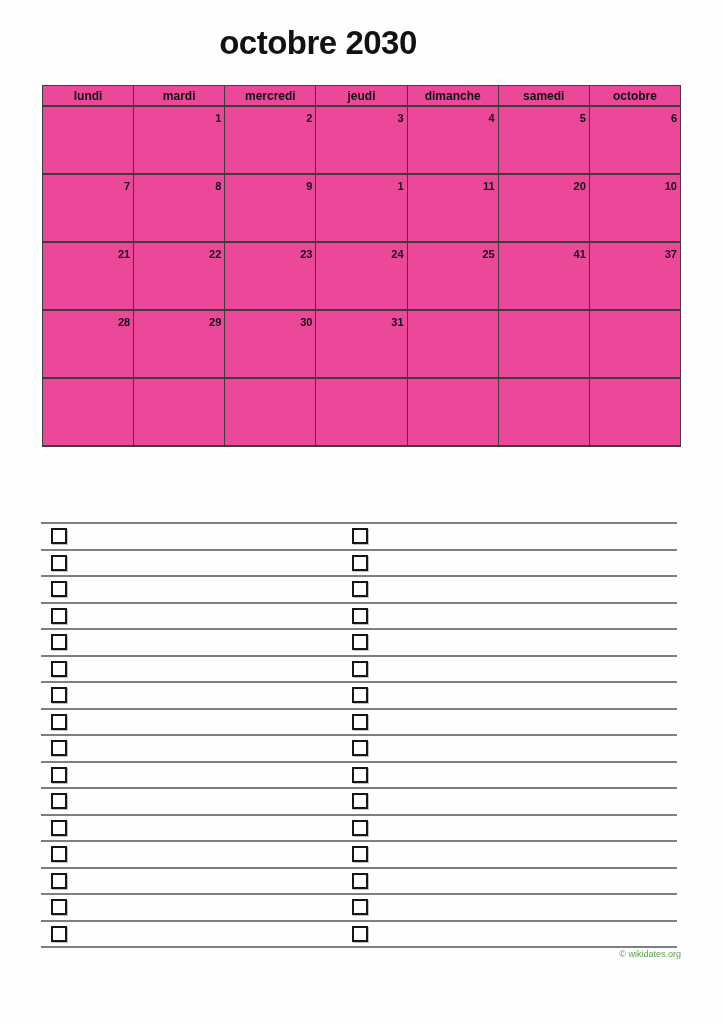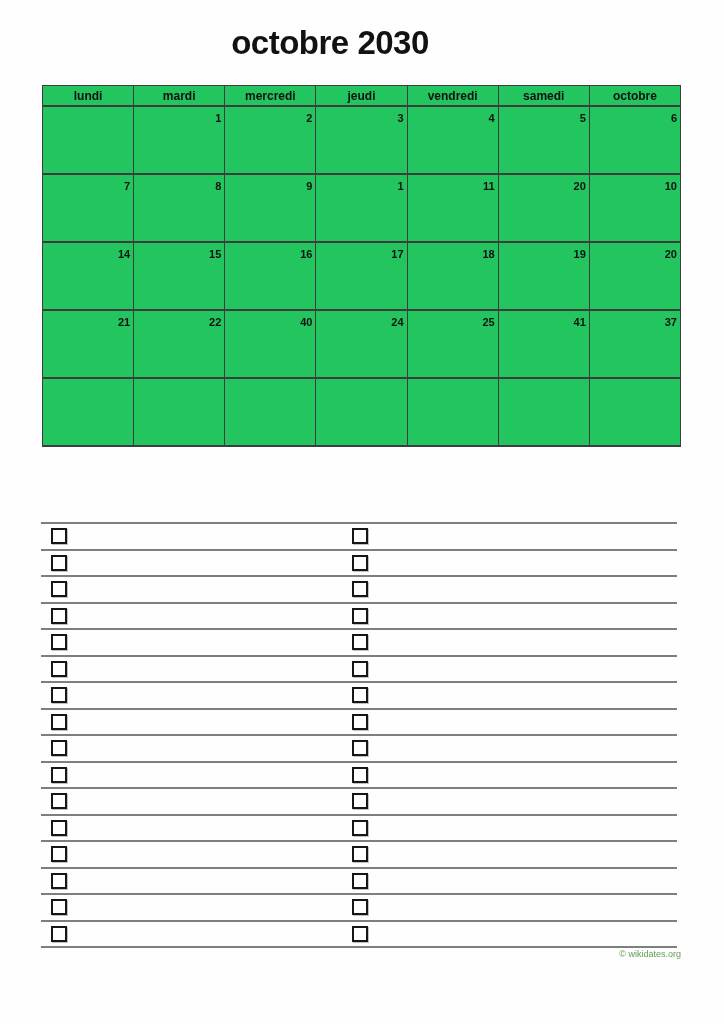--- a/index.html
+++ b/index.html
@@ -6,28 +6,28 @@
   body{
     width:724px;height:1024px;position:relative;overflow:hidden;
     font-family:"Liberation Sans", sans-serif;color:#141414;
   }
   .sheet{position:absolute;inset:0;background:#fefefe;}
 
   
   .page-title{
     position:absolute;top:24px;left:0;width:636px;
     text-align:center;font-size:33px;font-weight:bold;
-    letter-spacing:-0.5px;color:#121212;padding-left:12px;
+    letter-spacing:-0.5px;color:#121212;
   }
 
   
   table.cal{
     position:absolute;left:42px;top:85px;width:639px;
     border-collapse:collapse;table-layout:fixed;
-    background:#22c55e;
+    background:#ec4899;
   }
   table.cal th{
     border:1px solid #3d3d3d;border-bottom:2px solid #3d3d3d;
     font-size:12px;font-weight:bold;text-align:center;
     height:17px;padding:1px 0;color:#111;
   }
   table.cal td{
     border:1px solid #3d3d3d;border-bottom:2px solid #3d3d3d;
     height:65px;vertical-align:top;text-align:right;
     padding:1px 3px 0 0;
@@ -63,21 +63,21 @@
 
   <div class="page-title">octobre 2030</div>
 
   <table class="cal">
     <thead>
       <tr id="weekday-row">
           <th>lundi</th>
           <th>mardi</th>
           <th>mercredi</th>
           <th>jeudi</th>
-          <th>vendredi</th>
+          <th>dimanche</th>
           <th>samedi</th>
           <th>octobre</th>
         </tr>
     </thead>
     <tbody id="calendar-body">
         <tr>
           <td><span class="day-num"></span></td>
           <td><span class="day-num">1</span></td>
           <td><span class="day-num">2</span></td>
           <td><span class="day-num">3</span></td>
@@ -88,36 +88,36 @@
         <tr>
           <td><span class="day-num">7</span></td>
           <td><span class="day-num">8</span></td>
           <td><span class="day-num">9</span></td>
           <td><span class="day-num">1</span></td>
           <td><span class="day-num">11</span></td>
           <td><span class="day-num">20</span></td>
           <td><span class="day-num">10</span></td>
         </tr>
         <tr>
-          <td><span class="day-num">14</span></td>
-          <td><span class="day-num">15</span></td>
-          <td><span class="day-num">16</span></td>
-          <td><span class="day-num">17</span></td>
-          <td><span class="day-num">18</span></td>
-          <td><span class="day-num">19</span></td>
-          <td><span class="day-num">20</span></td>
-        </tr>
-        <tr>
           <td><span class="day-num">21</span></td>
           <td><span class="day-num">22</span></td>
-          <td><span class="day-num">40</span></td>
+          <td><span class="day-num">23</span></td>
           <td><span class="day-num">24</span></td>
           <td><span class="day-num">25</span></td>
           <td><span class="day-num">41</span></td>
           <td><span class="day-num">37</span></td>
+        </tr>
+        <tr>
+          <td><span class="day-num">28</span></td>
+          <td><span class="day-num">29</span></td>
+          <td><span class="day-num">30</span></td>
+          <td><span class="day-num">31</span></td>
+          <td><span class="day-num"></span></td>
+          <td><span class="day-num"></span></td>
+          <td><span class="day-num"></span></td>
         </tr>
         <tr>
           <td><span class="day-num"></span></td>
           <td><span class="day-num"></span></td>
           <td><span class="day-num"></span></td>
           <td><span class="day-num"></span></td>
           <td><span class="day-num"></span></td>
           <td><span class="day-num"></span></td>
           <td><span class="day-num"></span></td>
         </tr>

